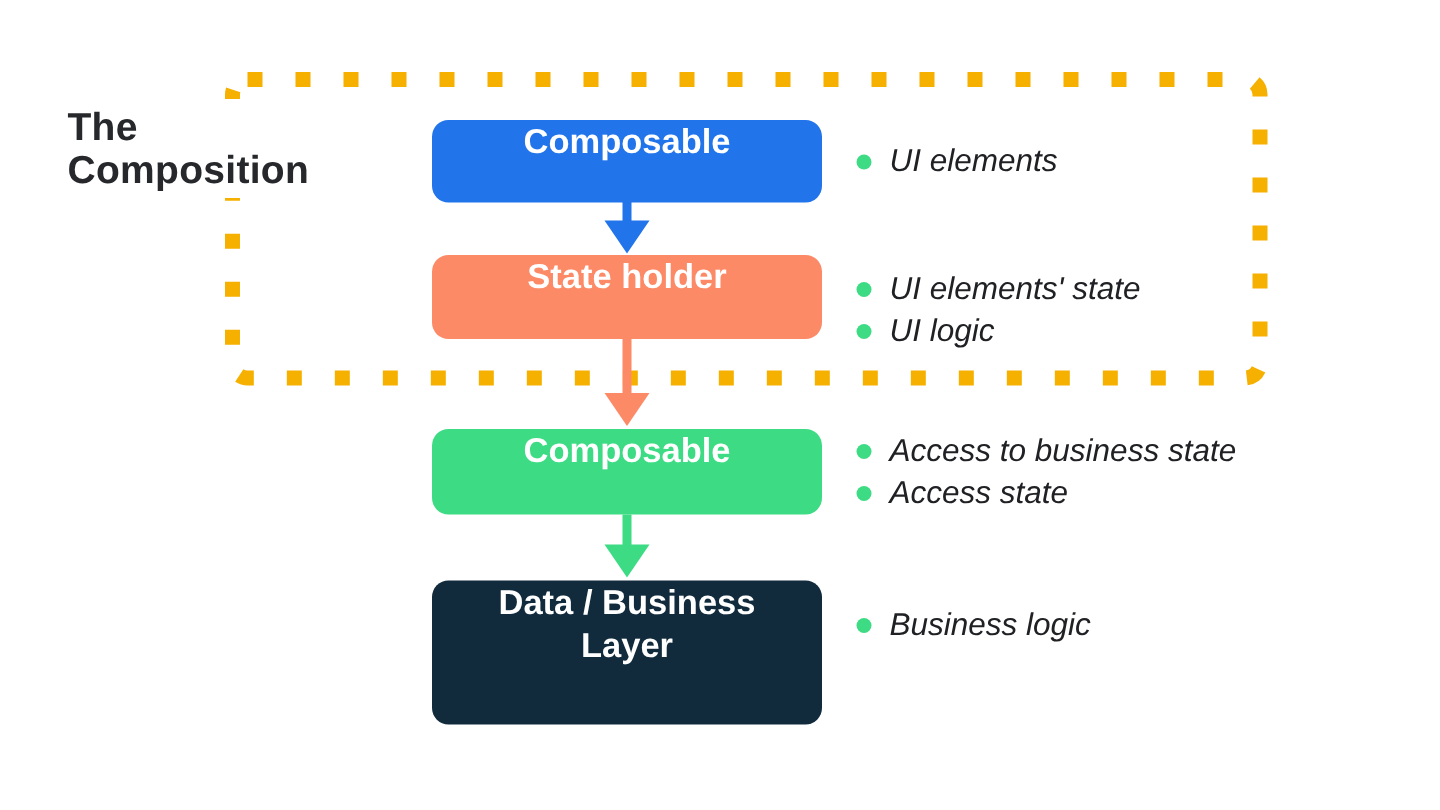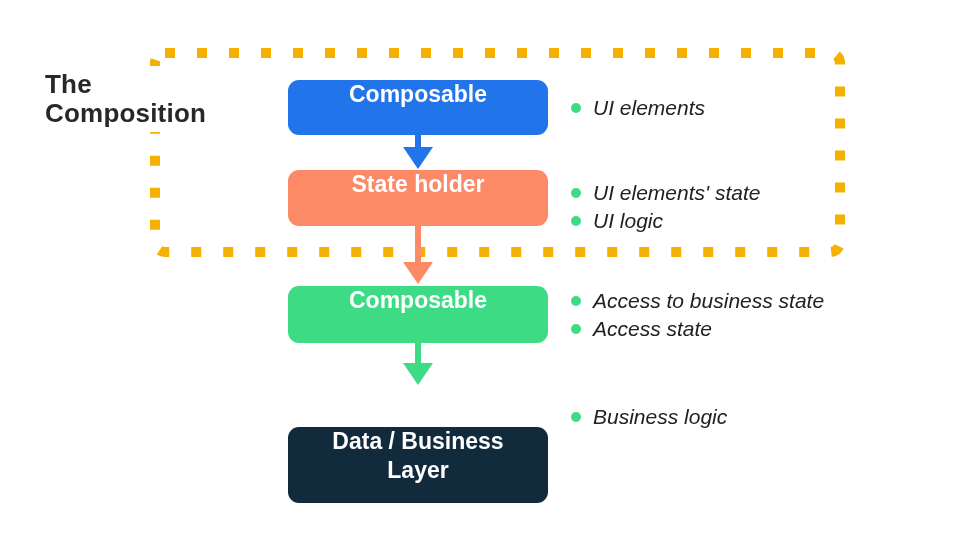--- a/index.html
+++ b/index.html
@@ -53,21 +53,21 @@
     color: #ffffff;
     font-size: 23px;
     font-weight: 600;
     line-height: 1.25;
     box-sizing: border-box;
     padding: 0 30px;
   }
   .box-composable  { top: 80px;  height: 55px; background: var(--c-blue, #2174EA); }
   .box-stateholder { top: 170px; height: 56px; background: var(--c-orange, #FD8A66); }
   .box-viewmodel   { top: 286px; height: 57px; background: var(--c-green, #3DDC84); }
-  .box-datalayer   { top: 387px; height: 76px; background: var(--c-navy, #112B3D); margin-top: 40px; }
+  .box-datalayer   { top: 387px; height: 96px; background: var(--c-navy, #112B3D); }
 
   .bullets {
     position: absolute;
     left: 570px;
     margin: 0;
     padding: 0;
     list-style: none;
   }
   .bullets li {
     position: relative;

